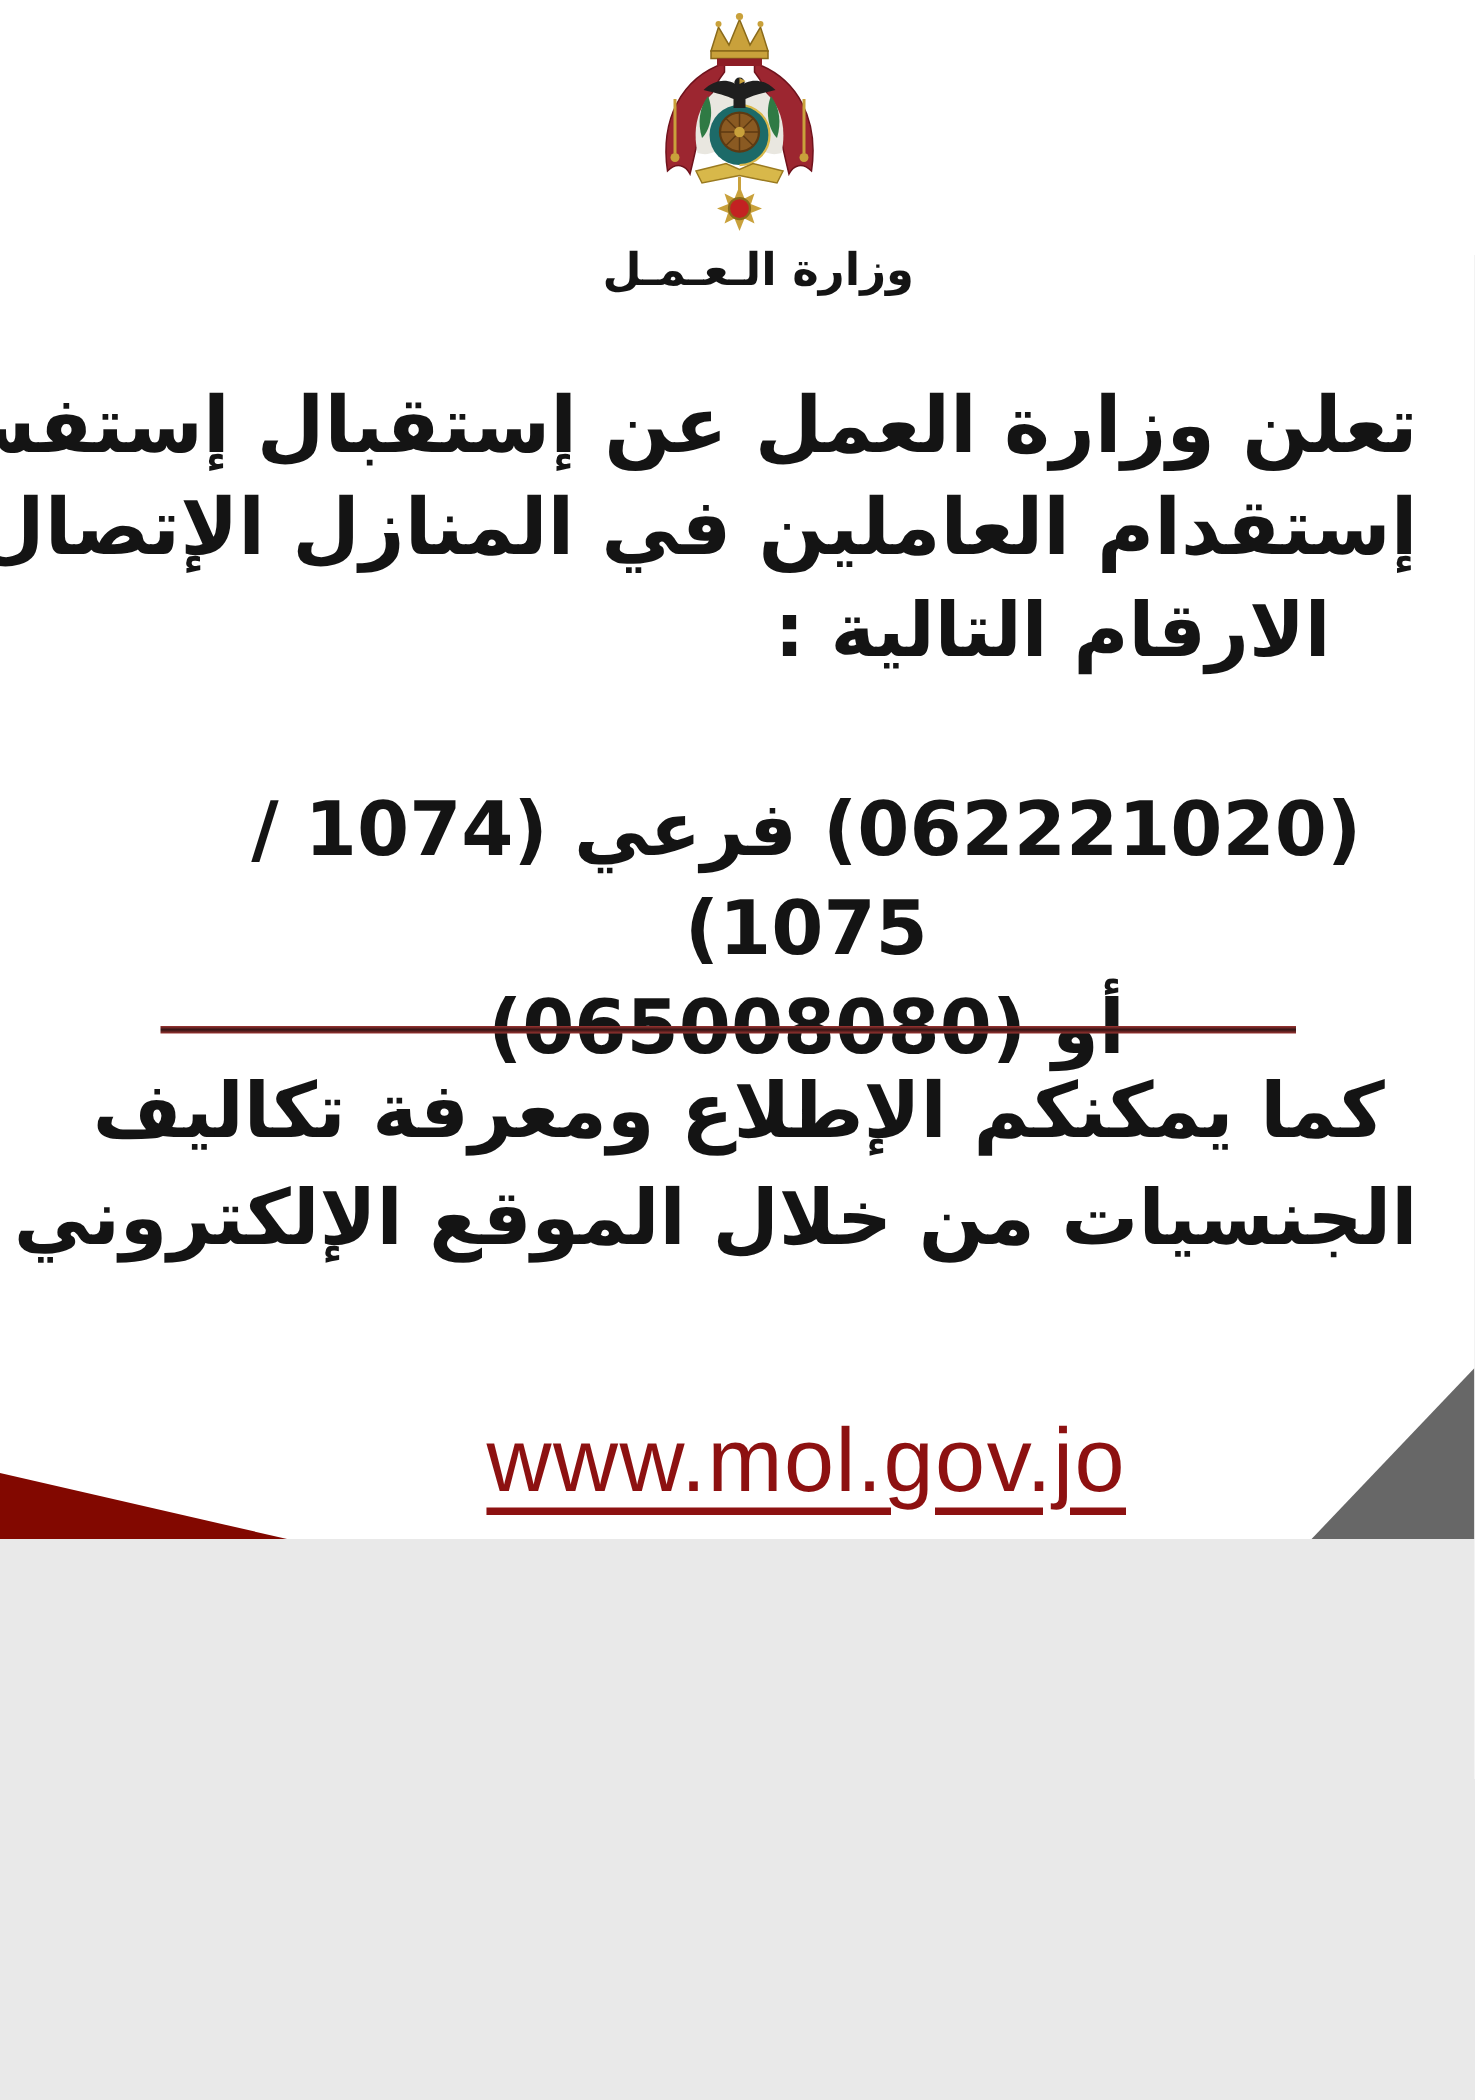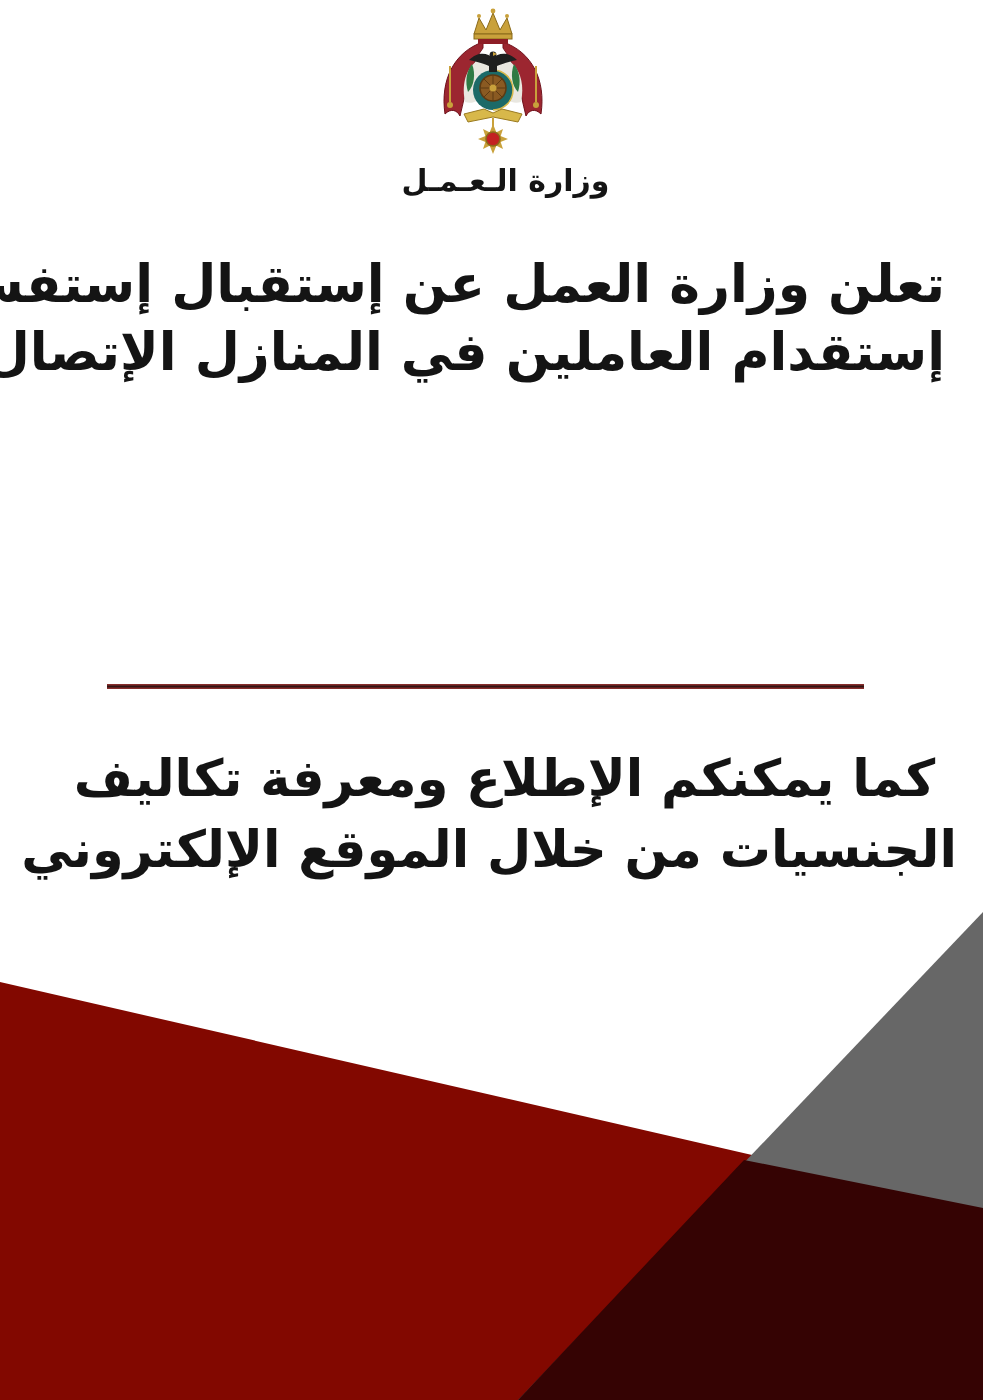--- a/index.html
+++ b/index.html
@@ -1,19 +1,19 @@
 <!DOCTYPE html>
 <html lang="ar"><head>
 <meta charset="utf-8">
 <style>
   * { margin:0; padding:0; box-sizing:border-box; }
   html,body { background:#e9e9e9; }
   .page {
     position:relative;
-    width:983px; height:1400px;
+    width:983px; height:1026px;
     background:#ffffff;
     overflow:hidden;
     margin:0 auto;
     font-family:"DejaVu Sans","Liberation Sans",sans-serif;
     color:#141414;
   }
   
   .decor { position:absolute; inset:0; width:983px; height:1400px; z-index:0; }
   
   .emblem { position:absolute; top:6px; left:428px; width:130px; height:152px; z-index:2; }
@@ -39,25 +39,24 @@
     direction:rtl; text-align:center; z-index:2;
     font-size:50px; font-weight:700; line-height:66px;
   }
   
   .divider {
     position:absolute; top:684px; left:107px; width:757px; height:5px; z-index:2;
     background:linear-gradient(#9c3431 0%, #331414 50%, #9c3431 100%);
   }
   
   .info {
-    position:absolute; top:706px; left:52px; width:905px;
+    position:absolute; top:706px; left:40px; width:905px;
     direction:rtl; text-align:center; z-index:2;
     font-size:51px; font-weight:700; line-height:71px;
     white-space:nowrap;
-    margin-top:37px;
   }
   
   .url {
     position:absolute; top:943px; left:130px; width:815px;
     text-align:center; z-index:2;
     font-family:"Liberation Sans",sans-serif;
     font-size:60px; font-weight:400; letter-spacing:1px;
     color:#8d1111; line-height:62px;
   }
   .url a {
@@ -131,24 +130,32 @@
       </g>
       <circle cx="65" cy="133" r="7" fill="#c32222" stroke="#8a6a1a" stroke-width="1.5"></circle>
     </g>
   </svg>
 
   <div class="ministry">وزارة الـعـمـل</div>
 
   <div class="para">
     <div class="jline">تعلن وزارة العمل عن إستقبال إستفسارتكم</div>
     <div class="jline">إستقدام العاملين في المنازل الإتصال على</div>
+    <div class="rline">الارقام التالية :</div>
   </div>
 
+  <div class="phones">
+    <div>(062221020) فرعي (1074 / 1075)</div>
+    <div>أو (065008080)</div>
+  </div>
 
   <div class="divider"></div>
 
   <div class="info">
     <div>كما يمكنكم الإطلاع ومعرفة تكاليف</div>
     <div>الجنسيات من خلال الموقع الإلكتروني للوزارة</div>
   </div>
 
+  <div class="url">
+    <a>www.mol.gov.jo</a>
+  </div>
 
 </div>
 
 </body></html>

